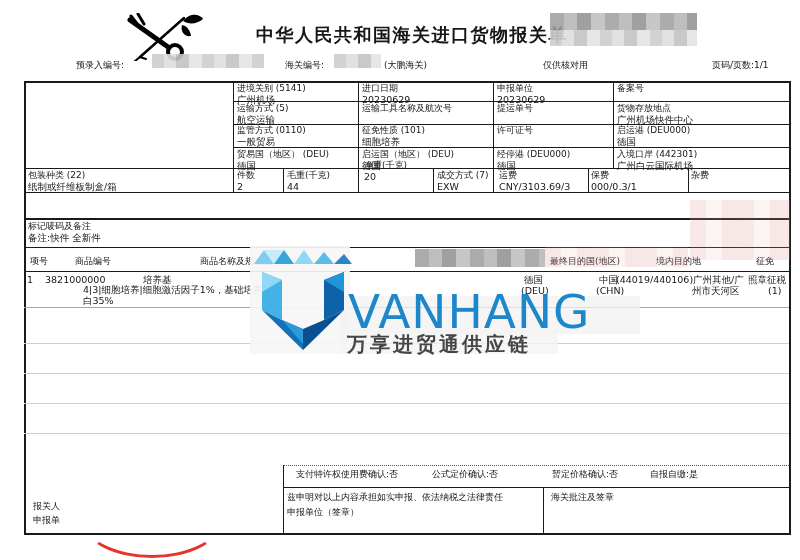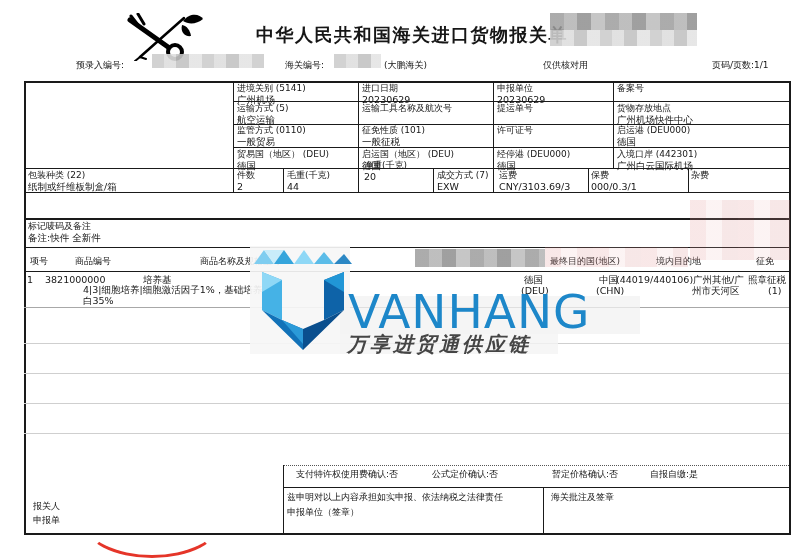--- a/index.html
+++ b/index.html
@@ -17,21 +17,21 @@
   .hl.faint2{background:#a8a8a8;}
   .hl.dotted{background:none;border-top:1px dotted #555;height:0;}
   .mosaic{background:repeating-linear-gradient(90deg,#9d9d9d 0 14px,#b3b3b3 14px 27px,#8f8f8f 27px 41px,#bcbcbc 41px 55px);
           opacity:.85;z-index:3;}
   .mosaic.light{background:repeating-linear-gradient(90deg,#cdcdcd 0 12px,#dedede 12px 24px,#c3c3c3 24px 37px,#e4e4e4 37px 50px);opacity:.9;}
   .mosaic.pink{background:repeating-linear-gradient(90deg,rgba(226,150,150,.28) 0 16px,rgba(238,190,190,.22) 16px 32px,rgba(216,140,140,.26) 32px 48px);opacity:.8;}
   .wm-bg{position:absolute;background:rgba(246,246,246,.92);z-index:3;}
   .title{font-size:18px;font-weight:bold;letter-spacing:1.5px;white-space:nowrap;z-index:2;}
   .small{font-size:9px;white-space:nowrap;z-index:2;}
   .brand{font-size:47px;font-weight:500;letter-spacing:1px;color:#1d87c9;white-space:nowrap;z-index:4;}
-  .slogan{font-size:20px;font-weight:700;letter-spacing:3px;color:#454545;white-space:nowrap;z-index:4;font-style:italic;}
+  .slogan{font-size:20px;font-weight:700;letter-spacing:3px;color:#454545;white-space:nowrap;z-index:4;}
   .arc{position:absolute;left:83px;top:486px;width:132px;height:66px;border-radius:50%;
        border:3px solid transparent;border-bottom-color:#e53529;z-index:5;}
   .ralign{text-align:left;}
   svg{display:block;}
 </style>
 </head>
 <body>
 
 <div id="sheet">
 
@@ -124,21 +124,21 @@
     <span class="lbl">货物存放地点</span>
     <span class="val">广州机场快件中心</span>
   </div>
 
   <div class="abs field" style="left:237px;top:125px">
     <span class="lbl">监管方式 (0110)</span>
     <span class="val">一般贸易</span>
   </div>
   <div class="abs field" style="left:362px;top:125px">
     <span class="lbl">征免性质 (101)</span>
-    <span class="val">一般征税</span>
+    <span class="val">细胞培养</span>
   </div>
   <div class="abs field" style="left:497px;top:125px">
     <span class="lbl">许可证号</span>
     <span class="val"></span>
   </div>
   <div class="abs field" style="left:617px;top:125px">
     <span class="lbl">启运港 (DEU000)</span>
     <span class="val">德国</span>
   </div>
 

